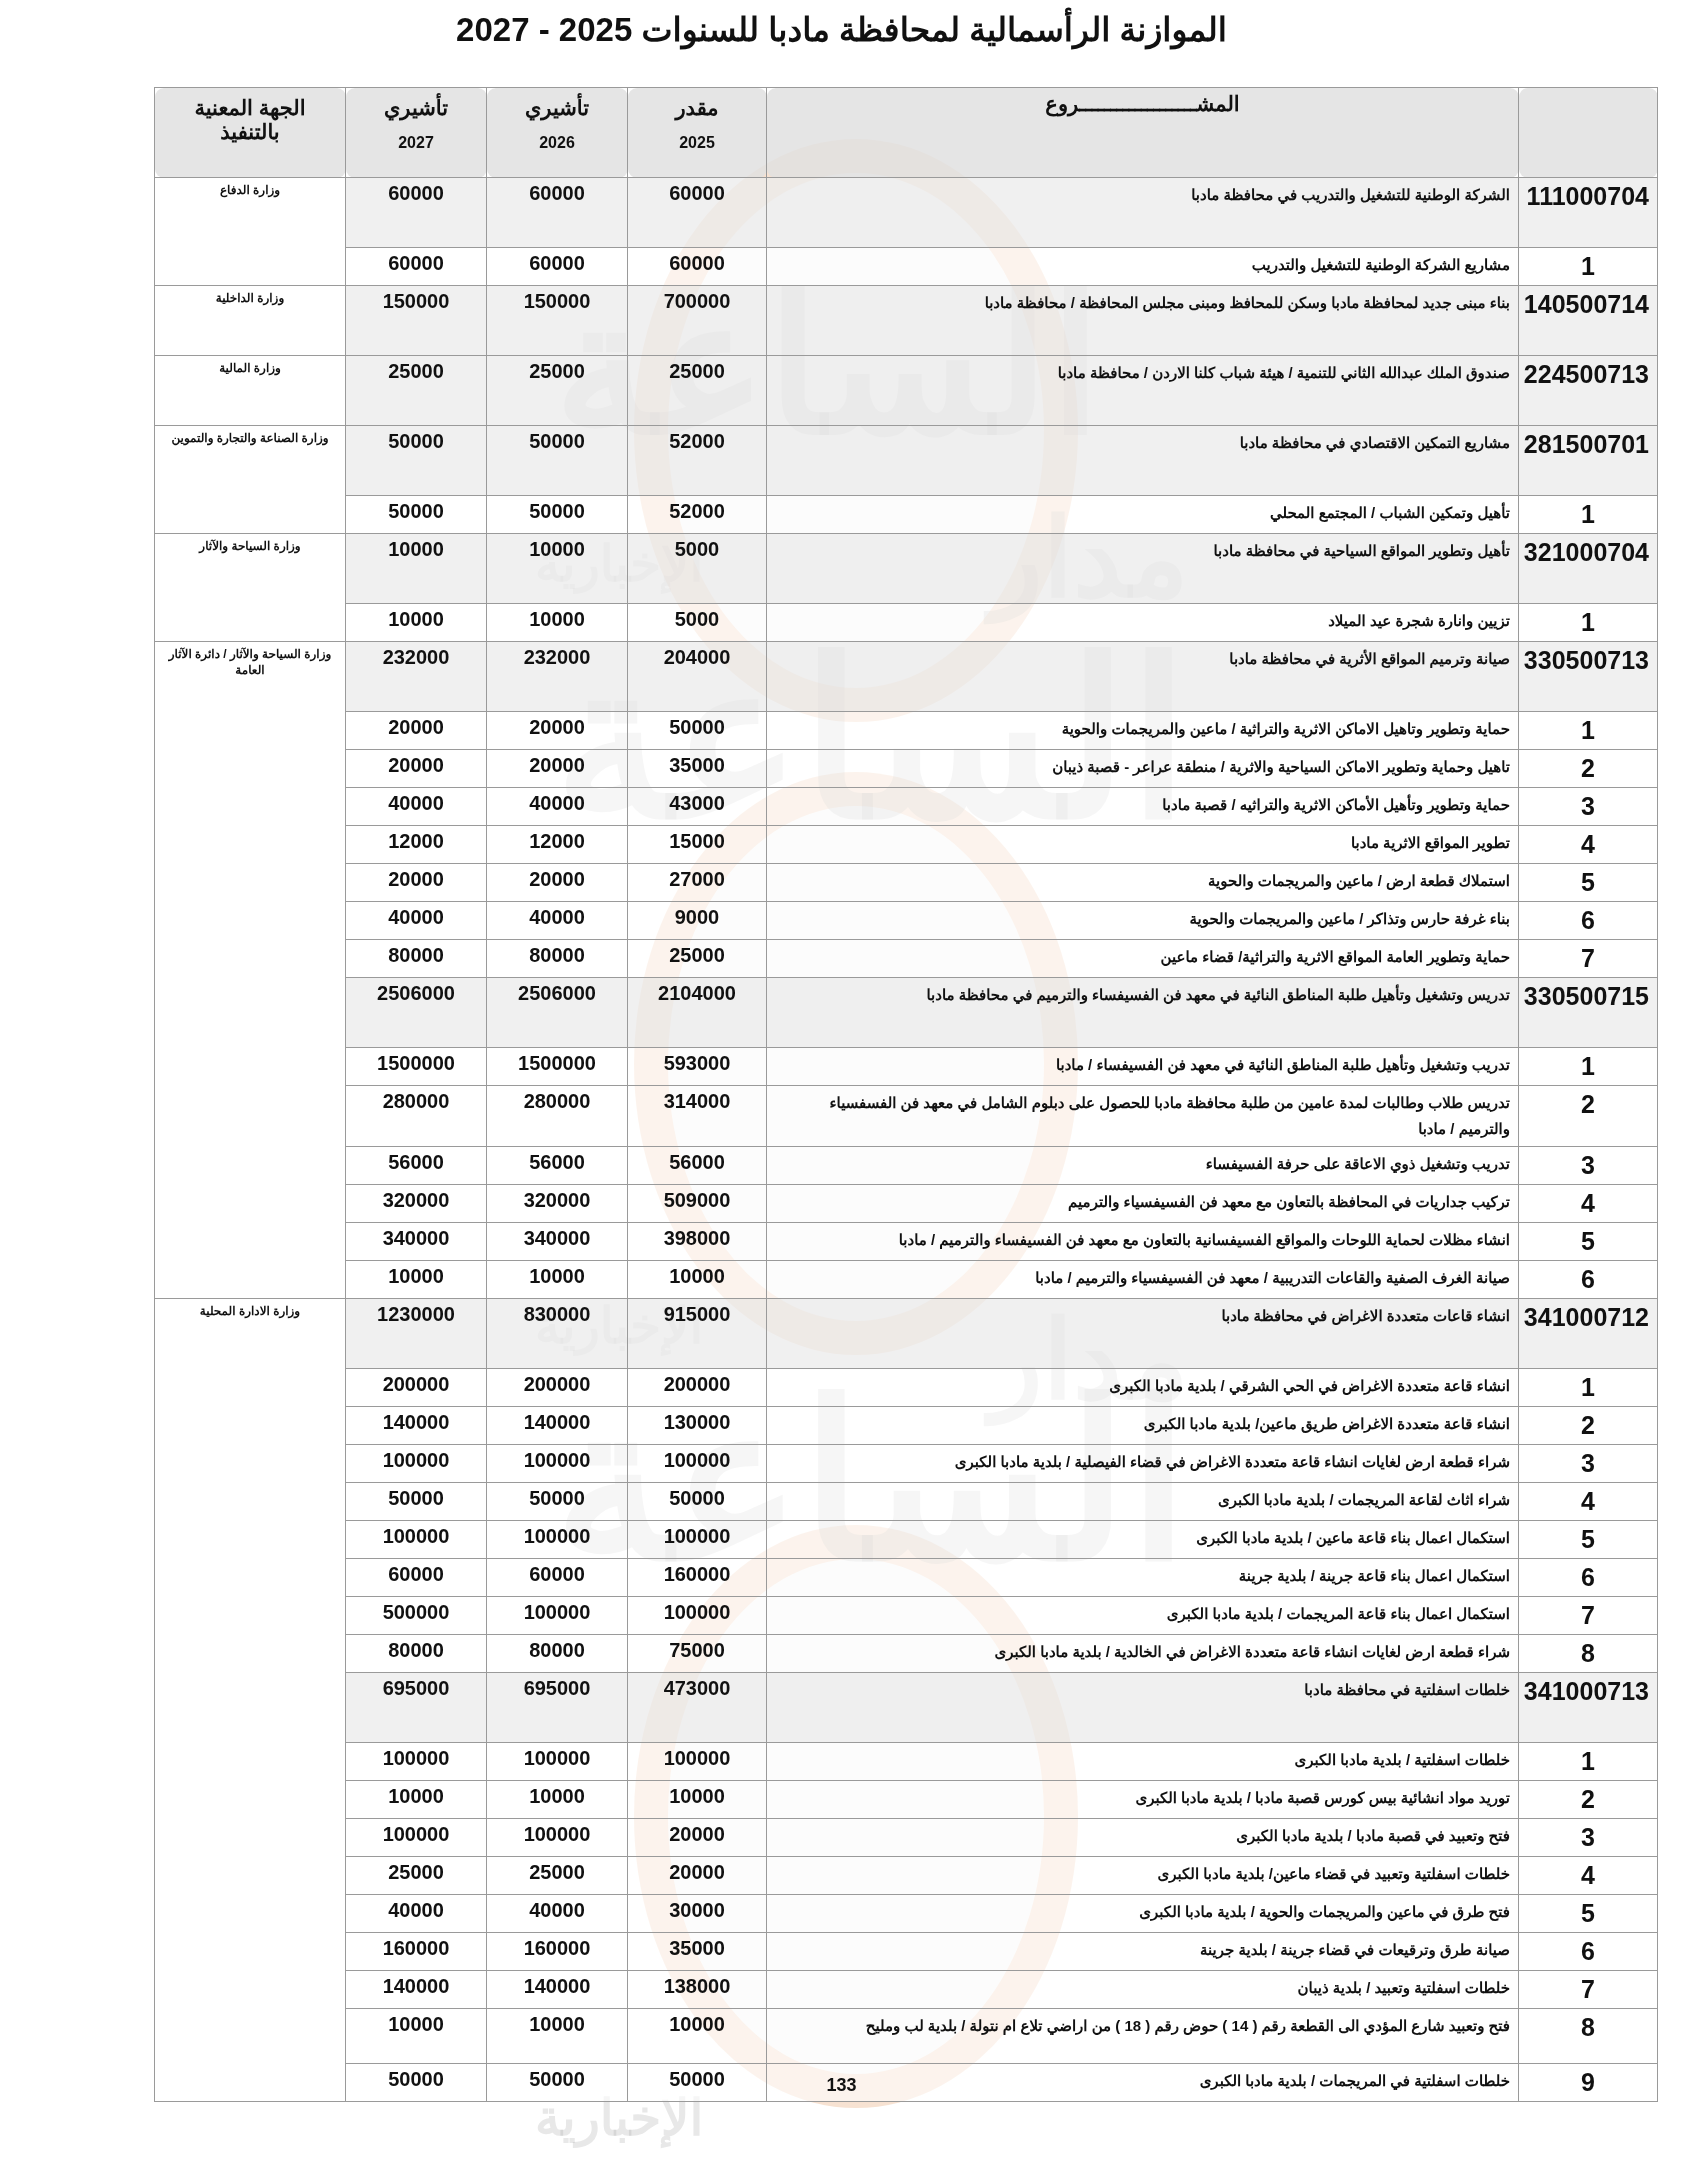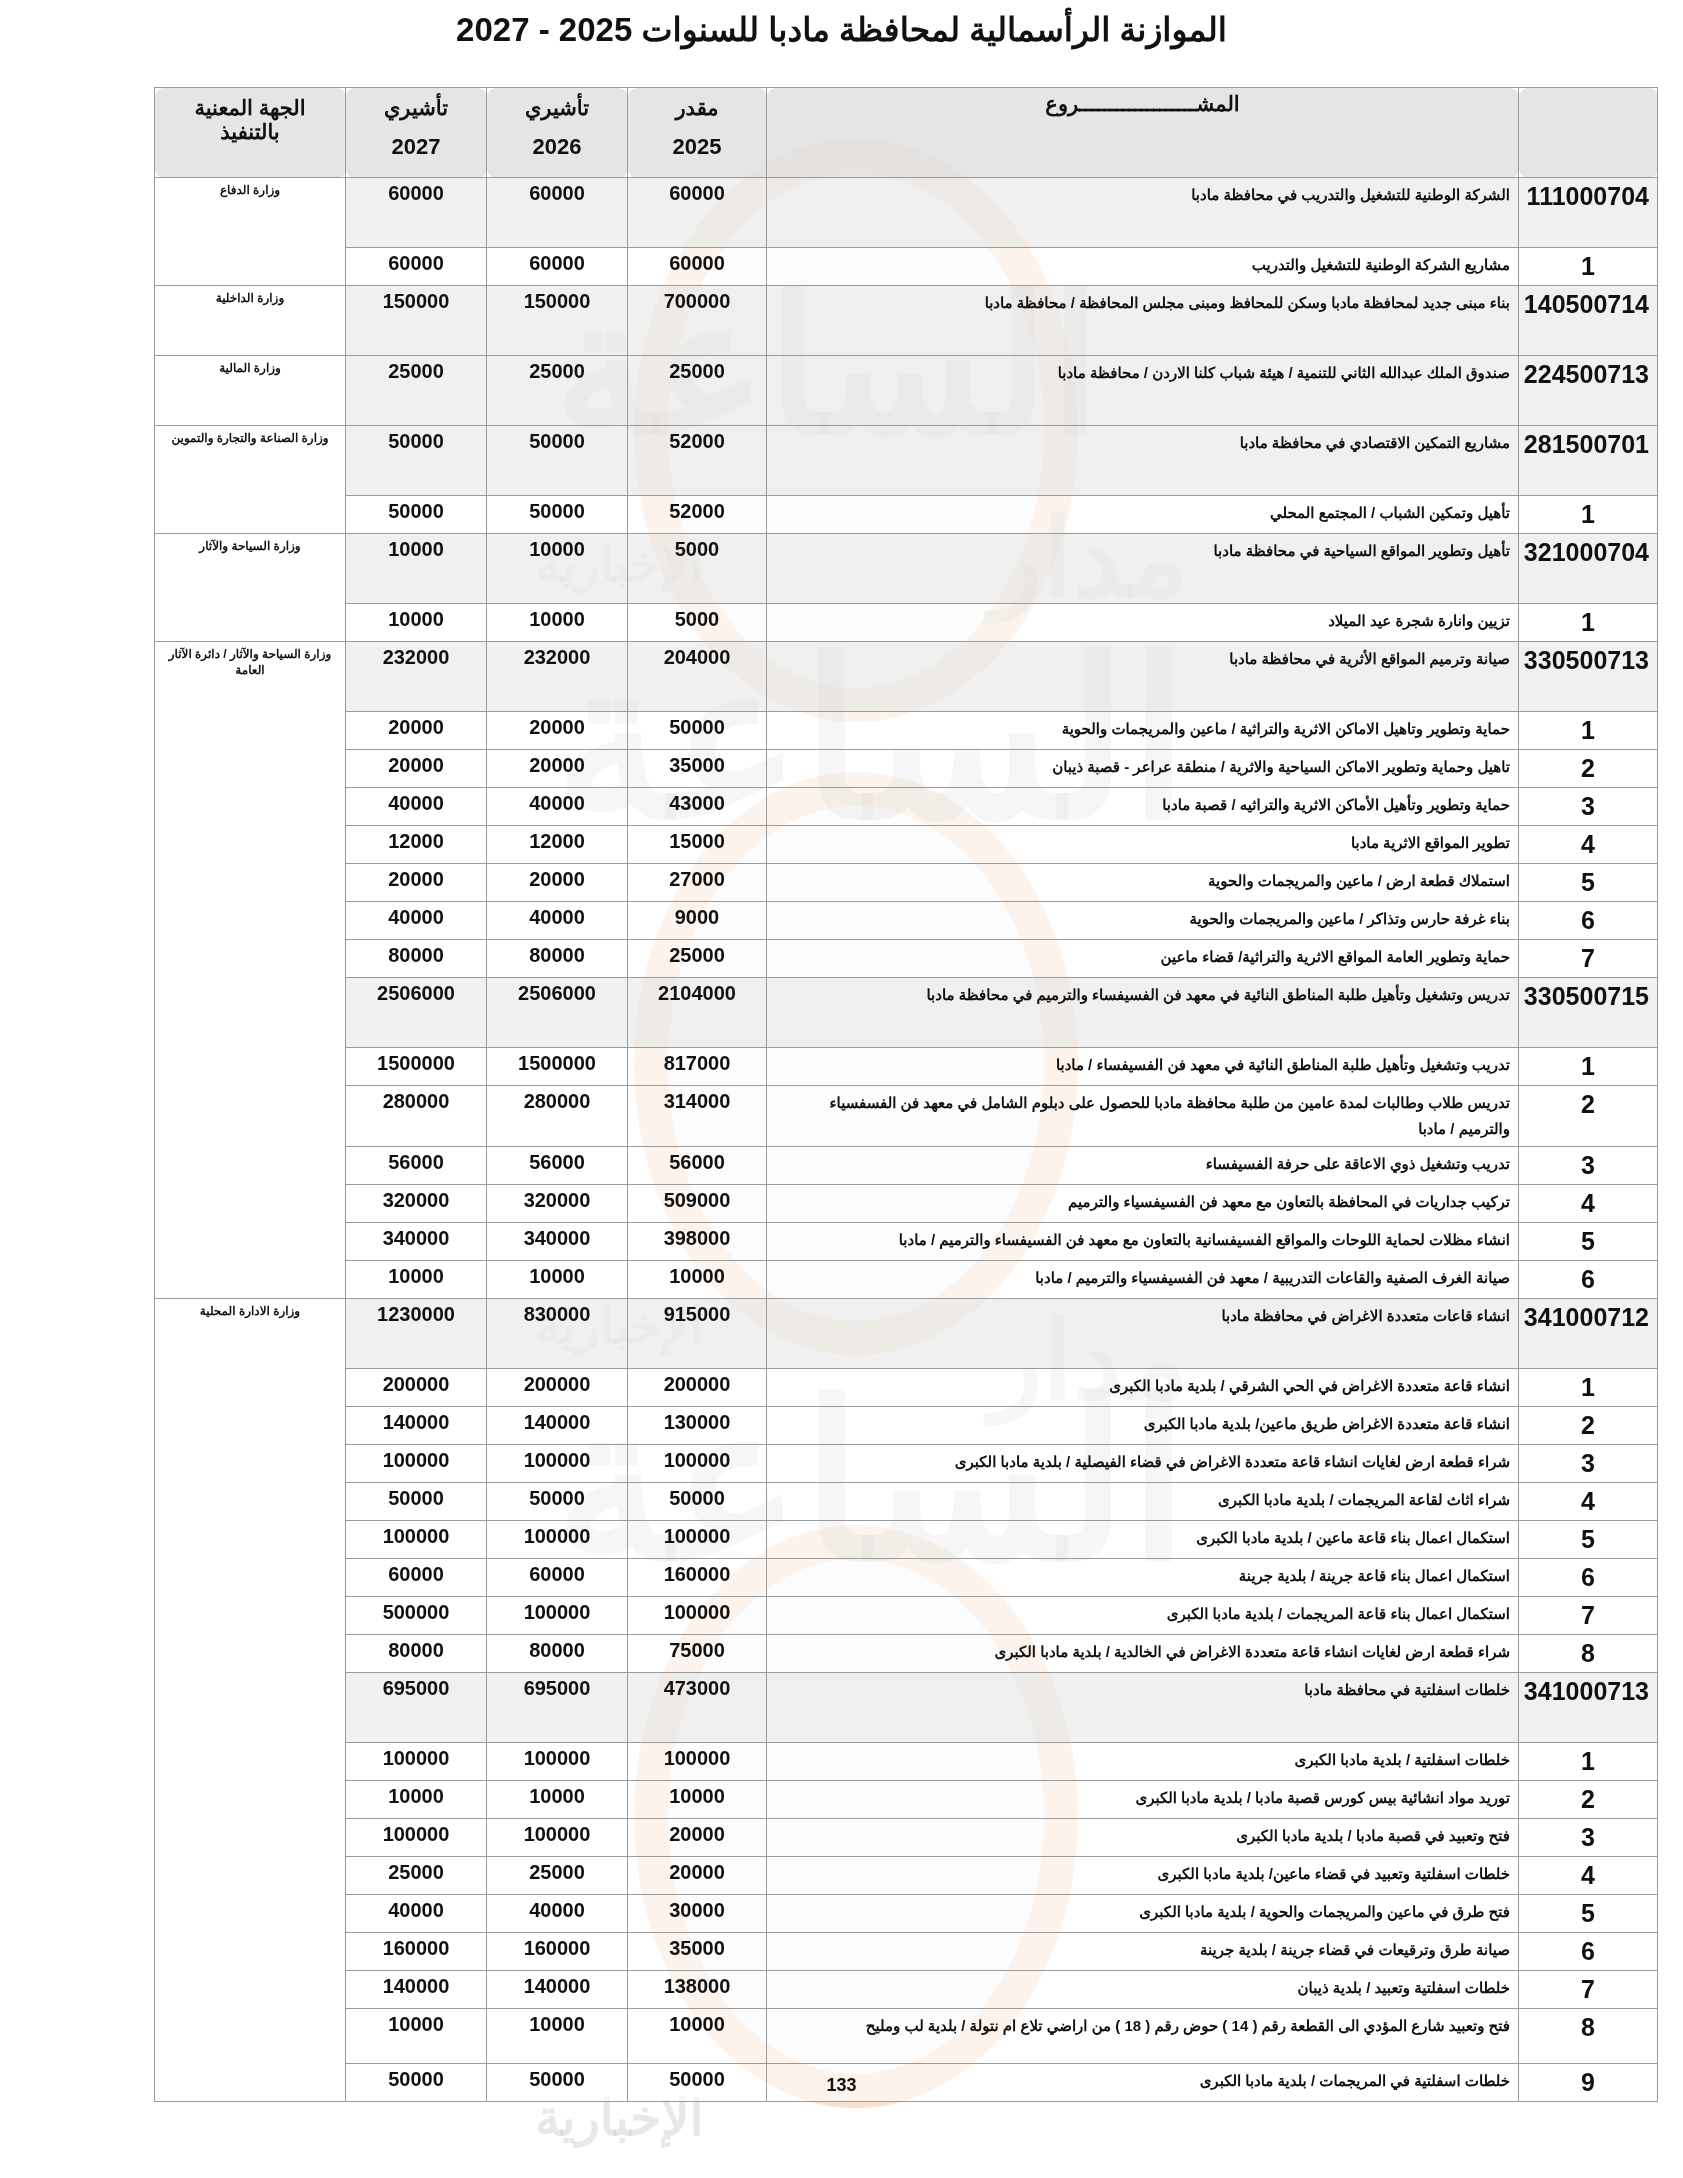--- a/index.html
+++ b/index.html
@@ -27,21 +27,21 @@
     border-collapse: collapse; table-layout: fixed; direction: rtl; z-index: 2;
     font-family: "Liberation Sans", sans-serif;
   }
   table.budget td, table.budget th {
     border: 1px solid #9a9a9a; vertical-align: top; padding: 4px 8px; font-weight: bold;
   }
   table.budget th {
     background: rgba(225,225,225,0.85); font-size: 21px; height: 81px; vertical-align: top; text-align: center; border-radius: 9px;
   }
   th .hl1 { display: block; margin-top: 4px; }
-  th .hl2 { display: block; margin-top: 14px; font-size: 22px; }
+  th .hl2 { display: block; margin-top: 14px; font-size: 16px; }
   th.proj-h { vertical-align: middle; }
   tr.main td { background: rgba(236,236,236,0.78); height: 61px; }
   tr.sub td { background: rgba(255,255,255,0.6); height: 28px; }
   tr.sub.tall td { height: 46px; }
   td.code { text-align: center; font-size: 25px; }
   td.proj { text-align: right; font-size: 15px; line-height: 26px; }
   td.num { text-align: center; font-size: 20px; }
   td.entity { text-align: center; font-size: 12px; font-weight: bold; background: rgba(255,255,255,0.6) !important; line-height: 16px; }
   .page-num {
     position: absolute; top: 2075px; left: 0; width: 1683px; text-align: center;
@@ -218,21 +218,21 @@
       <tr class="main">
         <td class="code">330500715</td>
         <td class="proj">تدريس وتشغيل وتأهيل طلبة المناطق النائية في معهد فن الفسيفساء والترميم في محافظة مادبا</td>
         <td class="num">2104000</td>
         <td class="num">2506000</td>
         <td class="num">2506000</td>
       </tr>
       <tr class="sub">
         <td class="code">1</td>
         <td class="proj">تدريب وتشغيل وتأهيل طلبة المناطق النائية في معهد فن الفسيفساء /  مادبا</td>
-        <td class="num">817000</td>
+        <td class="num">593000</td>
         <td class="num">1500000</td>
         <td class="num">1500000</td>
       </tr>
       <tr class="sub tall">
         <td class="code">2</td>
         <td class="proj">تدريس طلاب وطالبات لمدة عامين من طلبة محافظة مادبا للحصول على دبلوم الشامل في معهد فن الفسفسياء والترميم /  مادبا</td>
         <td class="num">314000</td>
         <td class="num">280000</td>
         <td class="num">280000</td>
       </tr>

